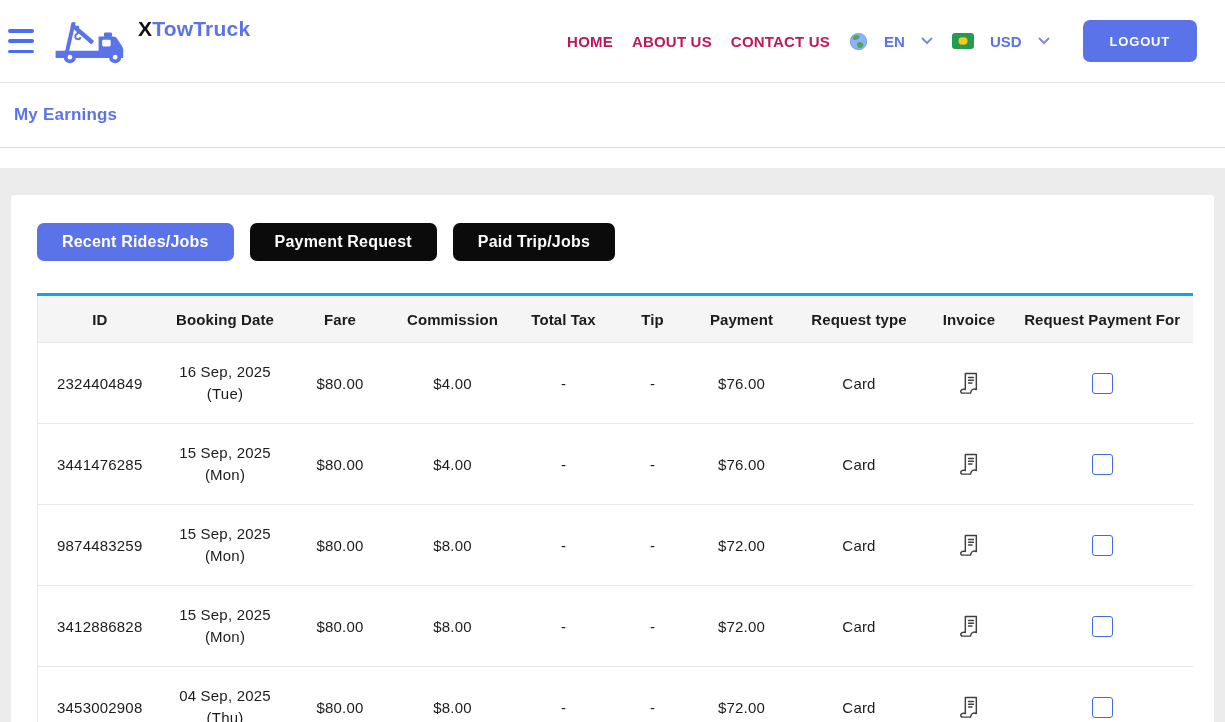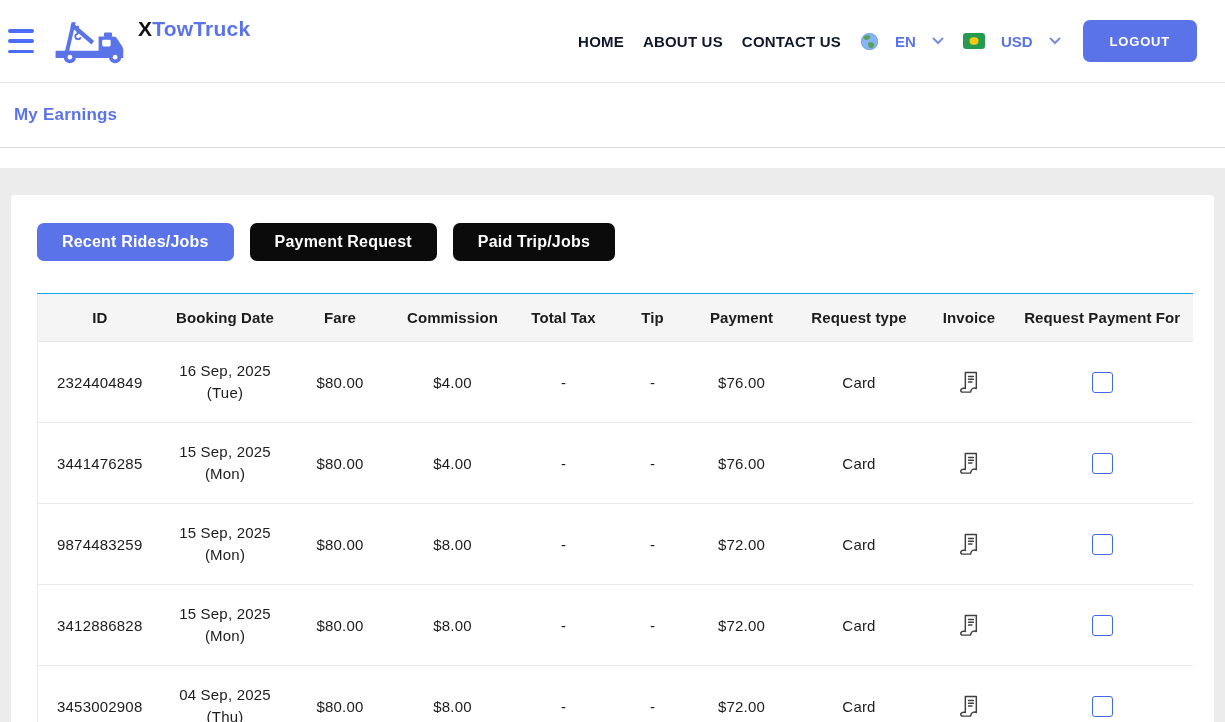--- a/index.html
+++ b/index.html
@@ -26,25 +26,25 @@
     display:flex;align-items:center;padding:0 28px 0 8px;
   }
   .hamburger{width:26px;height:24px;display:flex;flex-direction:column;justify-content:space-between;cursor:pointer;background:none;border:none;padding:0;margin:0 18px 0 0;}
   .hamburger span{display:block;height:3.5px;border-radius:2px;background:var(--accent-bright);}
   .logo{display:flex;align-items:flex-start;}
   .brand{font-size:21px;font-weight:800;letter-spacing:.2px;white-space:nowrap;}
   .brand .bx{color:#111;}
   .brand .brest{color:var(--accent);}
   .hspacer{flex:1;}
   .nav{display:flex;align-items:center;gap:19px;}
-  .nav a{font-size:15px;font-weight:800;color:#0f172a;text-decoration:none;letter-spacing:.2px;cursor:pointer;white-space:nowrap;}
+  .nav a{font-size:15px;font-weight:800;color:#be185d;text-decoration:none;letter-spacing:.2px;cursor:pointer;white-space:nowrap;}
   .pick{display:flex;align-items:center;gap:16px;color:var(--accent);font-weight:800;font-size:15px;cursor:pointer;white-space:nowrap;}
   .pick .chev{display:flex;align-items:center;color:#7b8ce0;}
   .logout-btn{
-    margin-left:3px;background:var(--accent);color:#fff;border:none;border-radius:7px;
+    margin-left:14px;background:var(--accent);color:#fff;border:none;border-radius:7px;
     height:42px;padding:0 27px;font-family:inherit;font-size:13px;font-weight:800;letter-spacing:.8px;cursor:pointer;
   }
 
   
   .title-bar{height:65px;background:#fff;border-bottom:1px solid #dcdcdc;display:flex;align-items:center;padding:0 14px;}
   .title-bar h1{margin:0;font-size:17px;font-weight:700;color:var(--accent);letter-spacing:.2px;}
   .title-gap{height:20px;background:#fff;}
 
   
   .content{background:var(--page-bg);padding:27px 11px 0 11px;height:492px;}
@@ -56,21 +56,21 @@
     font-family:inherit;font-size:16px;font-weight:600;color:#fff;letter-spacing:.2px;cursor:pointer;
     background:var(--tab-inactive);
   }
   .tab.active{background:var(--accent);}
 
   .tbl-wrap{margin-top:32px;width:1156px;overflow:hidden;}
   table{border-collapse:collapse;table-layout:fixed;width:1156px;font-size:15px;color:var(--ink);
         border-left:1px solid var(--row-border);border-right:1px solid var(--row-border);}
   thead th{
     background:var(--thead-bg);height:48px;font-weight:700;font-size:15px;letter-spacing:.1px;
-    text-align:center;vertical-align:middle;border-top:1px solid #0ea5e9;border-bottom:1px solid var(--row-border);
+    text-align:center;vertical-align:middle;border-top:3px solid #0ea5e9;border-bottom:1px solid var(--row-border);
     white-space:nowrap;overflow:hidden;
   }
   tbody td{
     height:81px;text-align:center;vertical-align:middle;
     border-bottom:1px solid var(--row-border);letter-spacing:.2px;
   }
   .date-line{line-height:1.45;}
   .inv-btn{display:inline-flex;background:none;border:none;padding:0;cursor:pointer;vertical-align:middle;}
   .cbx{
     appearance:none;-webkit-appearance:none;width:21px;height:21px;margin:0;

